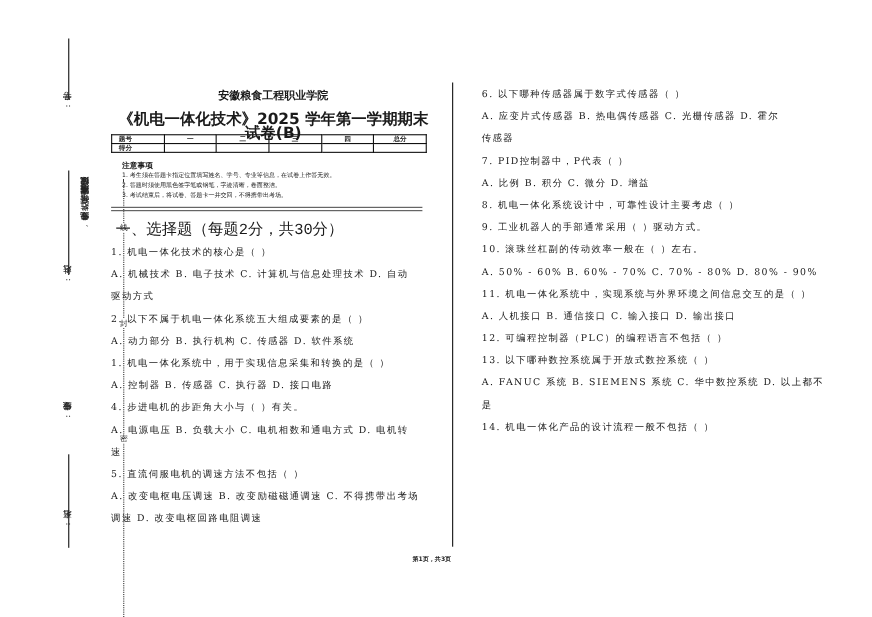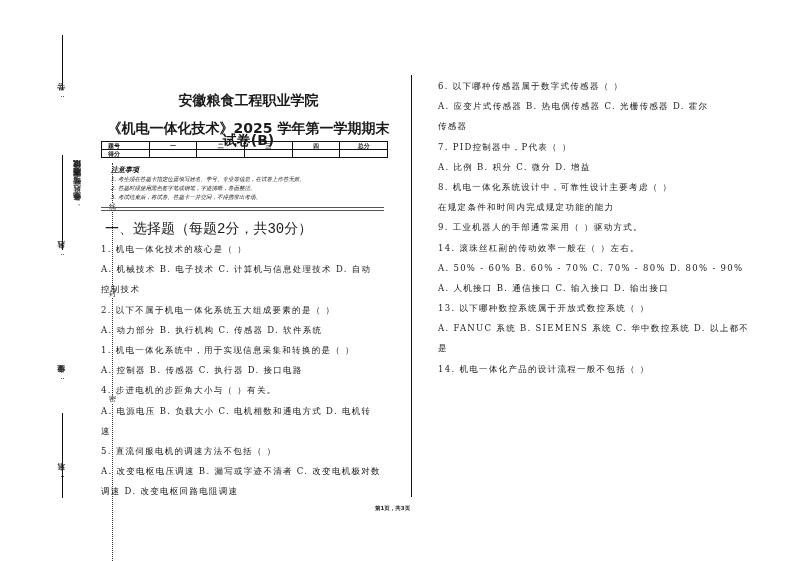--- a/index.html
+++ b/index.html
@@ -11,29 +11,29 @@
   .margin { position: absolute; left: 30px; top: 95px; width: 75px; height: 410px; }
   .vtext { position: absolute; writing-mode: vertical-rl; transform: rotate(180deg);
            font-size: 8px; line-height: 9px; white-space: nowrap; color: #222; }
   .vline { position: absolute; width: 0; border-left: 1px solid #111; }
   .dotline { position: absolute; left: 82px; top: 68px; height: 418px; width: 0;
              border-left: 1px dotted #333; }
   .dotlabel { position: absolute; left: 79px; font-size: 7px; background: #fff; line-height: 8px; }
 
   
   .col-left { position: absolute; left: 101px; top: 78px; width: 295px; }
-  .school { text-align: center; font-size: 14px; font-weight: bold; margin: 16px; height: 12px; line-height: 12px;
+  .school { text-align: center; font-size: 10px; font-weight: bold; margin: 4px; height: 12px; line-height: 12px;
             font-family: "DejaVu Sans", sans-serif; }
   .exam-title { text-align: center; font-size: 14px; font-weight: bold; margin-top: 9px; height: 12px; line-height: 12px;
                 font-family: "DejaVu Sans", sans-serif; }
   table.score { border-collapse: collapse; width: 287px; margin-top: 7px; table-layout: fixed; }
   table.score td { border: 1px solid #111; height: 7px; font-size: 6px; line-height: 7px; padding: 0;
                    text-align: center; font-weight: bold; font-family: "DejaVu Sans", sans-serif; }
   table.score td:first-child { text-align: left; padding-left: 6px; }
-  .notice { margin-top: 8px; padding-left: 10px; font-style: italic; }
+  .notice { margin-top: 8px; padding-left: 10px; }
   .notice-title { font-size: 7px; font-weight: bold; font-family: "DejaVu Sans", sans-serif; height: 9px; line-height: 9px; }
   .notice-item { font-size: 5.5px; line-height: 9px; height: 9px; white-space: nowrap; font-family: "DejaVu Sans", sans-serif; }
   .dbl-rule { margin-top: 5px; width: 283px; height: 2px; border-top: 1px solid #555; border-bottom: 1px solid #555; }
   .section { font-size: 14px; margin-top: 12px; height: 12px; line-height: 12px; padding-left: 4px; font-family: Liberation Mono, monospace; }
 
   .qline { font-size: 8.5px; line-height: 20.2px; height: 20.2px; white-space: nowrap; letter-spacing: 1.3px; }
   .qblock-left { margin-top: 4px; }
 
   
   .divider { position: absolute; left: 411px; top: 75px; height: 422px; width: 0; border-left: 1.5px solid #111; }
@@ -100,48 +100,49 @@
       <div class="notice-item">2.  答题时须使用黑色签字笔或钢笔，字迹清晰，卷面整洁。</div>
       <div class="notice-item">3.  考试结束后，将试卷、答题卡一并交回，不得携带出考场。</div>
     </div>
     <div class="dbl-rule"></div>
 
     <div class="section">一、选择题（每题2分，共30分）</div>
 
     <div class="qblock-left">
       <div class="qline">1. 机电一体化技术的核心是（  ）</div>
       <div class="qline">A. 机械技术  B. 电子技术  C. 计算机与信息处理技术  D. 自动</div>
-      <div class="qline">控制技术</div>
+      <div class="qline">驱动方式</div>
       <div class="qline">2. 以下不属于机电一体化系统五大组成要素的是（  ）</div>
       <div class="qline">A. 动力部分  B. 执行机构  C. 传感器  D. 软件系统</div>
       <div class="qline">1. 机电一体化系统中，用于实现信息采集和转换的是（  ）</div>
       <div class="qline">A. 控制器  B. 传感器  C. 执行器  D. 接口电路</div>
       <div class="qline">4. 步进电机的步距角大小与（  ）有关。</div>
       <div class="qline">A. 电源电压  B. 负载大小  C. 电机相数和通电方式  D. 电机转</div>
       <div class="qline">速</div>
       <div class="qline">5. 直流伺服电机的调速方法不包括（  ）</div>
-      <div class="qline">A. 改变电枢电压调速  B. 漏写或字迹不清者  C. 改变电机极对数</div>
+      <div class="qline">A. 改变电枢电压调速  B. 改变励磁磁通调速  C. 不得携带出考场</div>
       <div class="qline">调速  D. 改变电枢回路电阻调速</div>
     </div>
   </div>
 
   <div class="divider"></div>
 
   <div class="col-right">
     <div class="qline">6. 以下哪种传感器属于数字式传感器（  ）</div>
     <div class="qline">A. 应变片式传感器  B. 热电偶传感器  C. 光栅传感器  D. 霍尔</div>
     <div class="qline">传感器</div>
     <div class="qline">7. PID控制器中，P代表（  ）</div>
     <div class="qline">A. 比例  B. 积分  C. 微分  D. 增益</div>
     <div class="qline">8. 机电一体化系统设计中，可靠性设计主要考虑（  ）</div>
-    <div class="qline">在规定条件和时间内完成规定功能的能力</div>
     <div class="qline">9. 工业机器人的手部通常采用（  ）驱动方式。</div>
-    <div class="qline">14. 滚珠丝杠副的传动效率一般在（  ）左右。</div>
+    <div class="qline">10. 滚珠丝杠副的传动效率一般在（  ）左右。</div>
     <div class="qline">A. 50% - 60%  B. 60% - 70%  C. 70% - 80%  D. 80% - 90%</div>
+    <div class="qline">11. 机电一体化系统中，实现系统与外界环境之间信息交互的是（  ）</div>
     <div class="qline">A. 人机接口  B. 通信接口  C. 输入接口  D. 输出接口</div>
+    <div class="qline">12. 可编程控制器（PLC）的编程语言不包括（  ）</div>
     <div class="qline">13. 以下哪种数控系统属于开放式数控系统（  ）</div>
     <div class="qline">A. FANUC 系统  B. SIEMENS 系统  C. 华中数控系统  D. 以上都不</div>
     <div class="qline">是</div>
     <div class="qline">14. 机电一体化产品的设计流程一般不包括（  ）</div>
   </div>
 
   <div class="footer">第1页，共3页</div>
 </div>
 
 </body></html>

